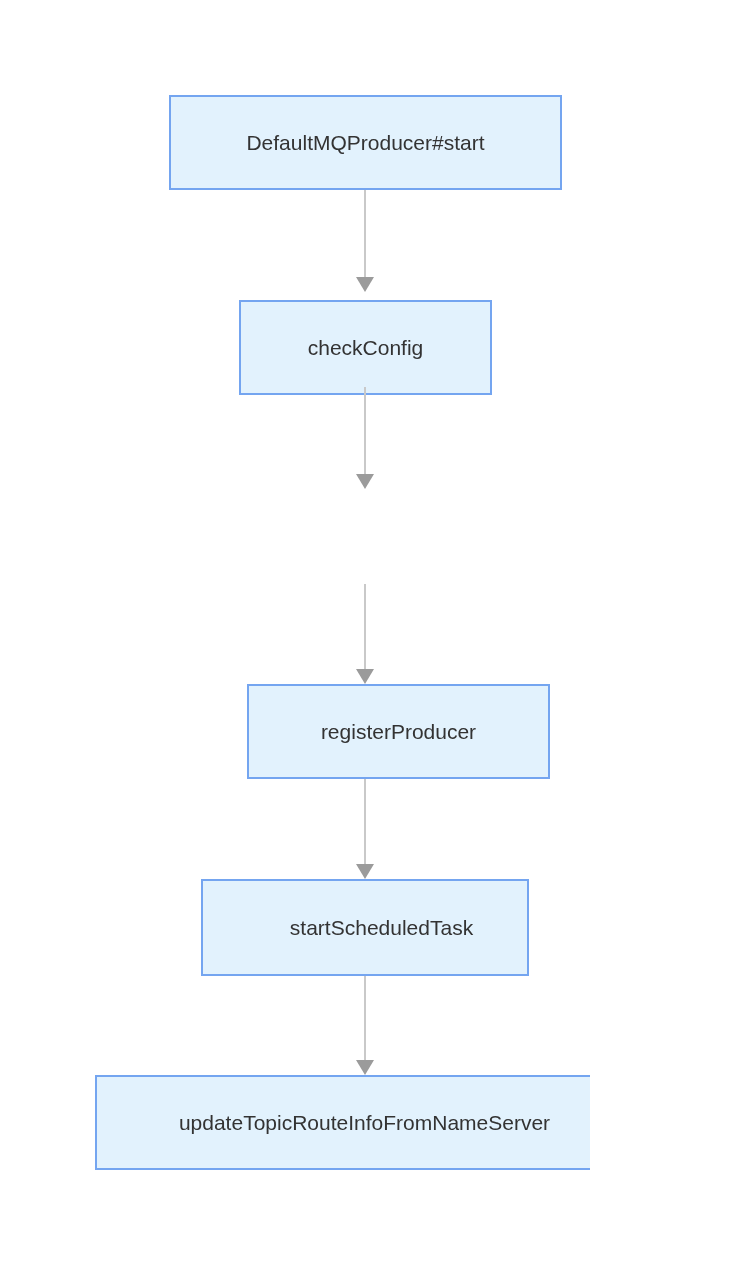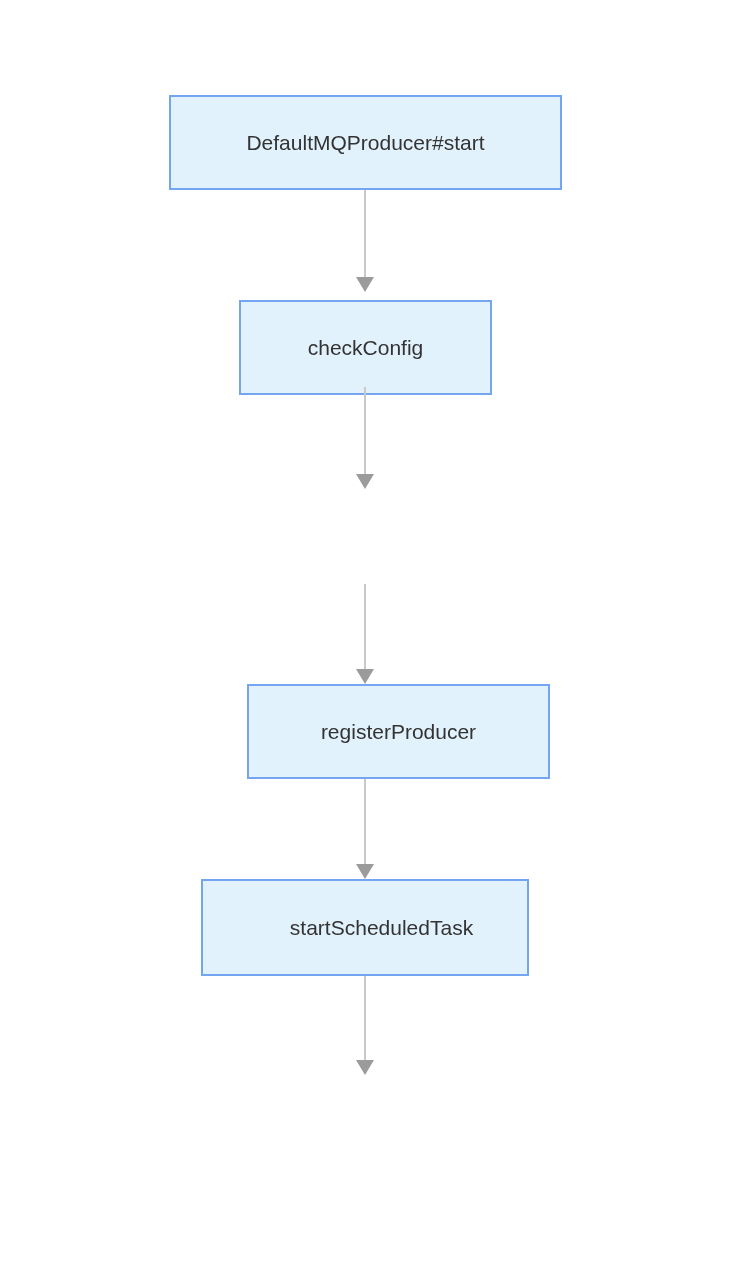--- a/index.html
+++ b/index.html
@@ -104,14 +104,17 @@
 
   <div class="node node5">
     <span>startScheduledTask</span>
   </div>
 
   <div class="edge e5">
     <div class="line"></div>
     <div class="head"></div>
   </div>
 
+  <div class="node node6">
+    <span>updateTopicRouteInfoFromNameServer</span>
+  </div>
 
 </div>
 
 </body></html>

